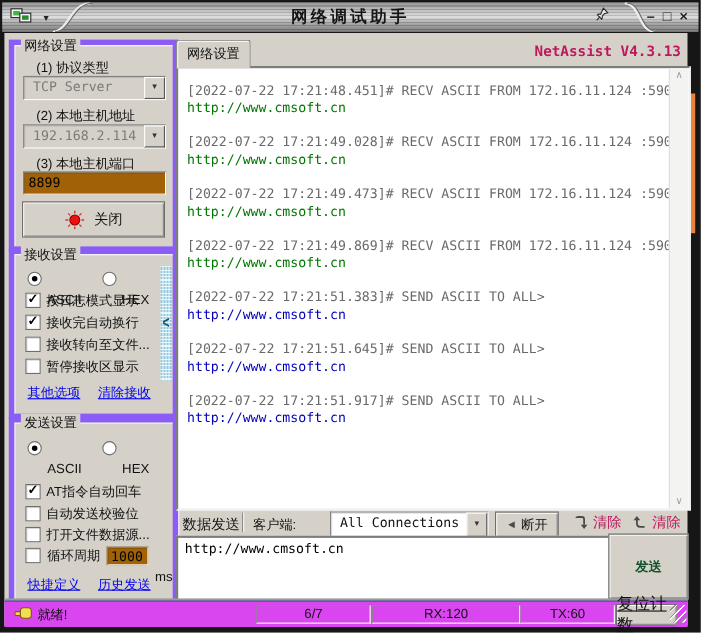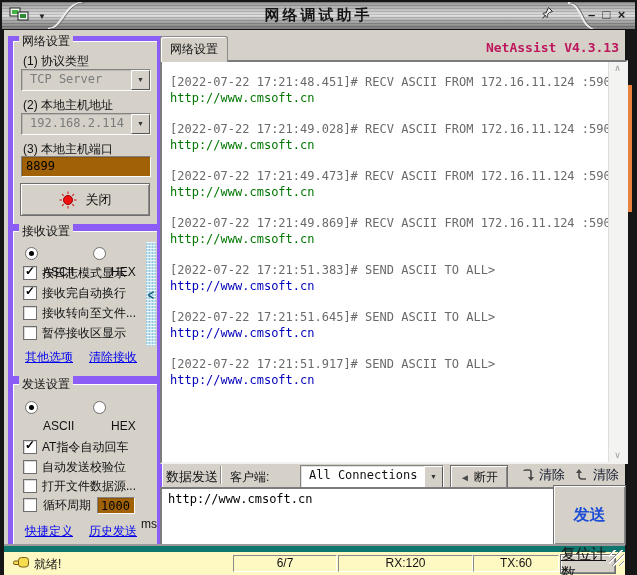--- a/index.html
+++ b/index.html
@@ -17,21 +17,21 @@
   .tb-right{position:absolute;right:6px;top:3px;z-index:3;display:flex;align-items:center;}
   .tb-btn{width:15px;text-align:center;font-size:13px;font-weight:bold;color:#1d1d1d;line-height:20px;}
   .pin{margin-right:30px;}
   .swoosh{position:absolute;left:0;top:0;z-index:2;}
   
   .orange-strip{position:absolute;right:5px;top:85px;width:7px;height:127px;background:#e8823c;}
   .content{position:absolute;left:4px;top:30px;width:621px;height:539px;background:#d5d1c9;font-size:12px;color:#111;}
   
   .group{position:absolute;border:5px solid #8b5cf6;box-shadow:inset 1px 1px 0 #fff,1px 1px 0 #fff;}
   .legend{position:absolute;top:-8px;left:6px;background:#d5d1c9;padding:0 3px;font-size:12px;}
-  .lbl{position:absolute;left:10px;white-space:nowrap;}
+  .lbl{position:absolute;left:20px;white-space:nowrap;}
   .combo{position:absolute;left:8px;width:128px;height:20px;background:#fff;display:flex;
     border:1px solid;border-color:#848484 #fbfbfb #fbfbfb #848484;box-shadow:inset 1px 1px 0 rgba(0,0,0,.12);}
   .combo.disabled{background:#d5d1c9;}
   .combo-val{flex:1;font:12px "DejaVu Sans Mono",monospace;line-height:18px;padding-left:8px;
     color:#111;white-space:nowrap;overflow:hidden;}
   .combo.disabled .combo-val{color:#7b7b7b;}
   .combo-btn{width:17px;background:#d5d1c9;border:1px solid;border-color:#fff #565656 #565656 #fff;
     font-size:7px;text-align:center;line-height:17px;color:#333;}
   .tinput{position:absolute;background:#a16207;border:1px solid;border-color:#848484 #fbfbfb #fbfbfb #848484;
     box-shadow:inset 1px 1px 0 rgba(0,0,0,.12);font:12px "DejaVu Sans Mono",monospace;padding:2px 4px;color:#000;}
@@ -67,28 +67,28 @@
   .ts{color:#6a6a6a;}
   .url.recv{color:#007700;}
   .url.send{color:#0000bb;}
   .logscroll{position:absolute;right:0;top:0;bottom:0;width:17px;background:#f3f3f1;border-left:1px solid #dedede;
     display:flex;flex-direction:column;justify-content:space-between;align-items:center;}
   .chev{color:#9d9d9d;font-size:9px;line-height:13px;}
   
   .sr-label{position:absolute;left:162px;top:438px;font-size:13px;}
   .sr-div{position:absolute;left:216px;top:436px;width:0;height:18px;border-left:1px solid #8a8a8a;border-right:1px solid #fff;}
   .client-lbl{position:absolute;left:226px;top:439px;}
-  .flatbtn{position:absolute;top:436px;display:flex;align-items:center;gap:4px;font-size:13px;color:#0f172a;}
+  .flatbtn{position:absolute;top:436px;display:flex;align-items:center;gap:4px;font-size:13px;color:#be185d;}
   
   .sendbox{position:absolute;left:156px;top:457px;width:390px;height:56px;background:#fff;
     border:2px solid;border-color:#7c7c7c #f2f2f2 #f2f2f2 #7c7c7c;
     font:12px "DejaVu Sans Mono",monospace;padding:3px 6px;color:#000;}
-  .sendbtn{left:549px;top:455px;width:71px;height:58px;font-size:16px;font-weight:bold;color:#1d4ed8;}
-  .statusbar{position:absolute;left:0;top:516px;width:621px;height:23px;background:#fef9c3;
-    border-top:6px solid #0f766e;box-shadow:0 -2px 0 #9a9a9a;}
+  .sendbtn{left:549px;top:455px;width:71px;height:58px;font-size:12px;font-weight:bold;color:#14532d;}
+  .statusbar{position:absolute;left:0;top:516px;width:621px;height:23px;background:#d946ef;
+    border-top:1px solid #0f766e;box-shadow:0 -2px 0 #9a9a9a;}
   .ready{position:absolute;left:30px;top:4px;}
   .handicon{position:absolute;left:8px;top:3px;}
   .sp{position:absolute;top:3px;height:15px;border:1px solid;border-color:#8a8a8a #fff #fff #8a8a8a;
     text-align:center;font-size:12px;line-height:14px;}
   .resetbtn{left:556px;top:2px;width:54px;height:18px;font-size:15px;}
   .resetbtn span{text-decoration:underline;}
   .grip{position:absolute;right:1px;top:520px;width:15px;height:16px;
     background:repeating-linear-gradient(135deg,transparent 0 3px,#8f8f8f 3px 4px,#fdfdfd 4px 5px);}
 </style>
 </head>

